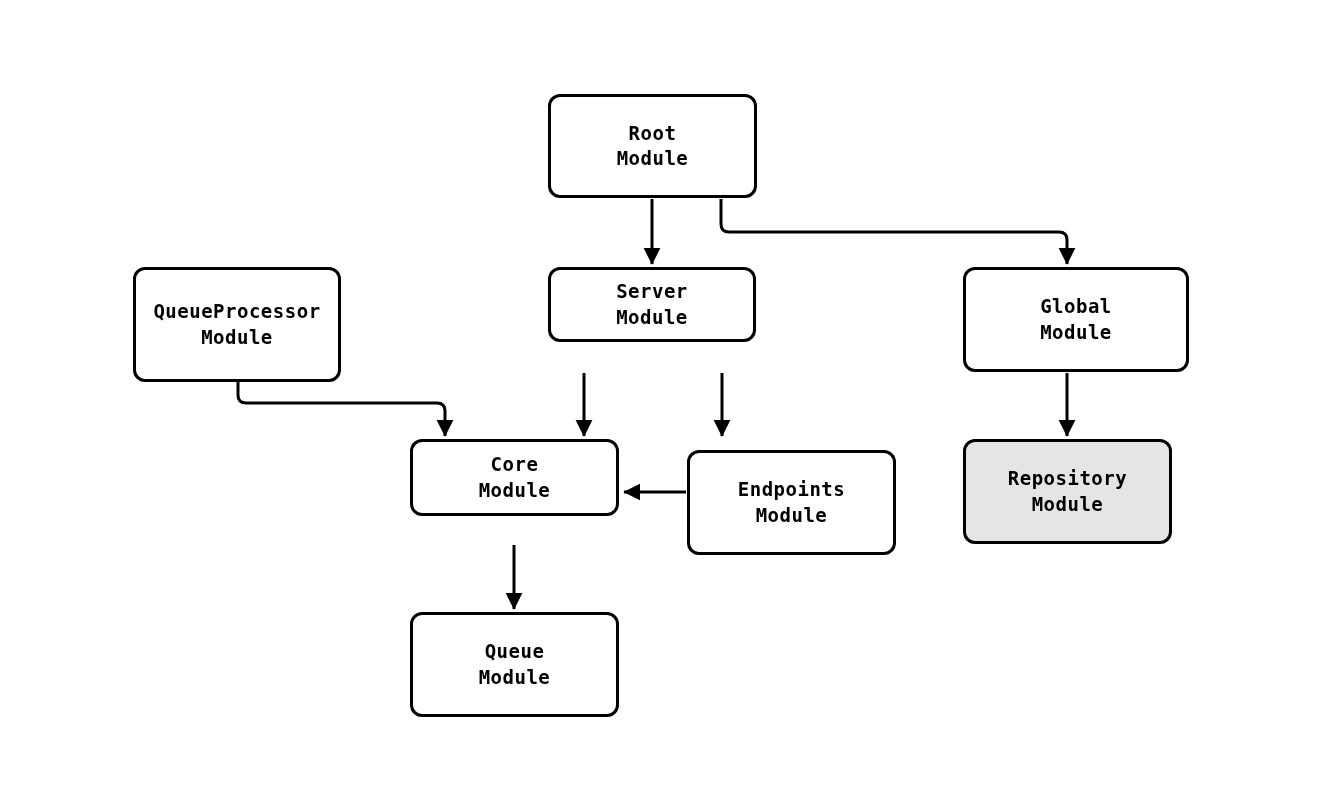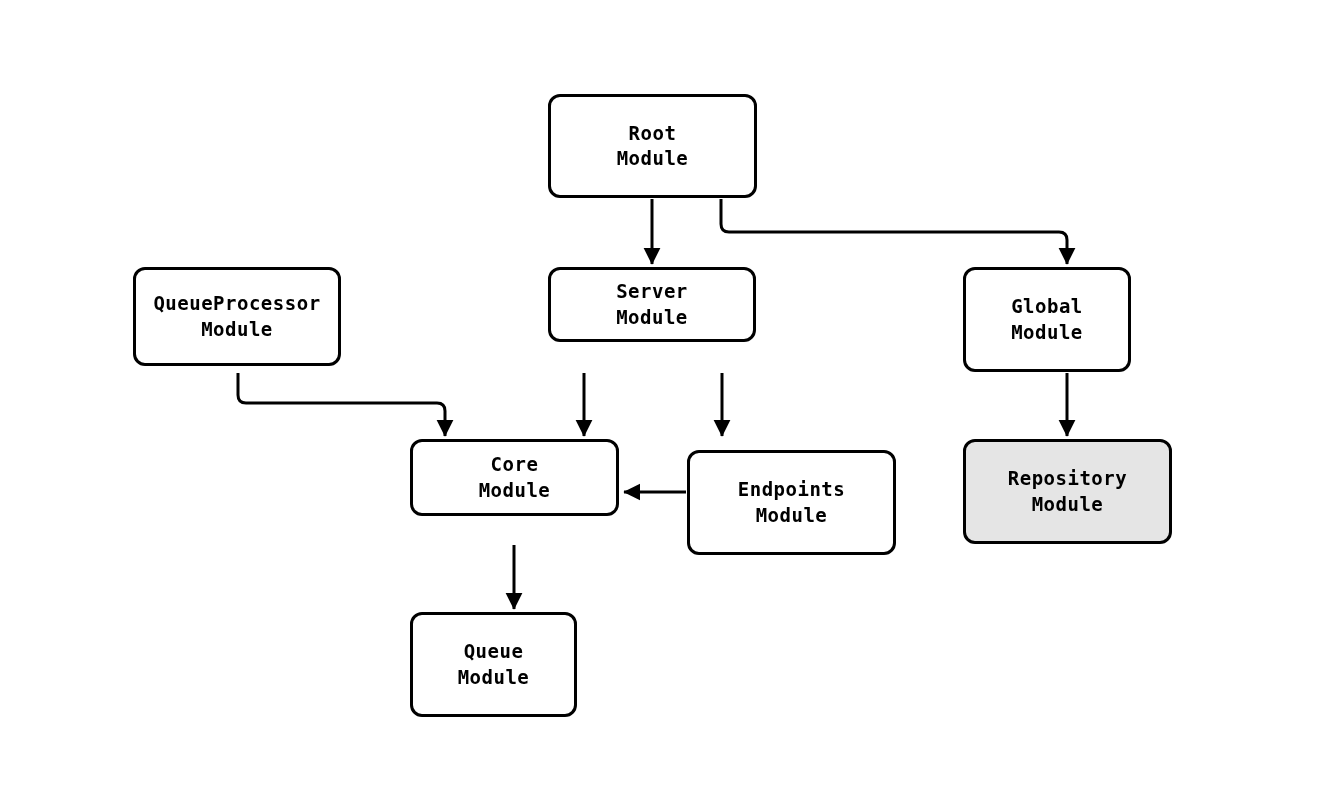--- a/index.html
+++ b/index.html
@@ -60,42 +60,42 @@
       <path d="M722,373 L722,436" fill="none" stroke="#000000" stroke-width="3" marker-end="url(#arrowhead)"></path>
       <path d="M686,492 L624,492" fill="none" stroke="#000000" stroke-width="3" marker-end="url(#arrowhead)"></path>
       <path d="M1067,373 L1067,436" fill="none" stroke="#000000" stroke-width="3" marker-end="url(#arrowhead)"></path>
       <path d="M514,545 L514,609" fill="none" stroke="#000000" stroke-width="3" marker-end="url(#arrowhead)"></path>
     </svg>
 
   <div class="node" style="left: 548px; top: 94px; width: 209px; height: 104px; background: rgb(255, 255, 255); border-color: rgb(0, 0, 0);">
     <span class="node-label">Root
 Module</span>
   </div>
-  <div class="node" style="left: 133px; top: 267px; width: 208px; height: 99px; background: rgb(255, 255, 255); border-color: rgb(0, 0, 0);">
+  <div class="node" style="left: 133px; top: 267px; width: 208px; height: 115px; background: rgb(255, 255, 255); border-color: rgb(0, 0, 0);">
     <span class="node-label">QueueProcessor
 Module</span>
   </div>
   <div class="node" style="left: 548px; top: 267px; width: 208px; height: 75px; background: rgb(255, 255, 255); border-color: rgb(0, 0, 0);">
     <span class="node-label">Server
 Module</span>
   </div>
-  <div class="node" style="left: 963px; top: 267px; width: 168px; height: 105px; background: rgb(255, 255, 255); border-color: rgb(0, 0, 0);">
+  <div class="node" style="left: 963px; top: 267px; width: 226px; height: 105px; background: rgb(255, 255, 255); border-color: rgb(0, 0, 0);">
     <span class="node-label">Global
 Module</span>
   </div>
   <div class="node" style="left: 410px; top: 439px; width: 209px; height: 77px; background: rgb(255, 255, 255); border-color: rgb(0, 0, 0);">
     <span class="node-label">Core
 Module</span>
   </div>
   <div class="node" style="left: 687px; top: 450px; width: 209px; height: 105px; background: rgb(255, 255, 255); border-color: rgb(0, 0, 0);">
     <span class="node-label">Endpoints
 Module</span>
   </div>
   <div class="node" style="left: 963px; top: 439px; width: 209px; height: 105px; background: #e5e5e5; border-color: rgb(0, 0, 0);">
     <span class="node-label">Repository
 Module</span>
   </div>
-  <div class="node" style="left: 410px; top: 612px; width: 167px; height: 105px; background: rgb(255, 255, 255); border-color: rgb(0, 0, 0);">
+  <div class="node" style="left: 410px; top: 612px; width: 209px; height: 105px; background: rgb(255, 255, 255); border-color: rgb(0, 0, 0);">
     <span class="node-label">Queue
 Module</span>
   </div>
 
 </div>
 
 </body></html>

